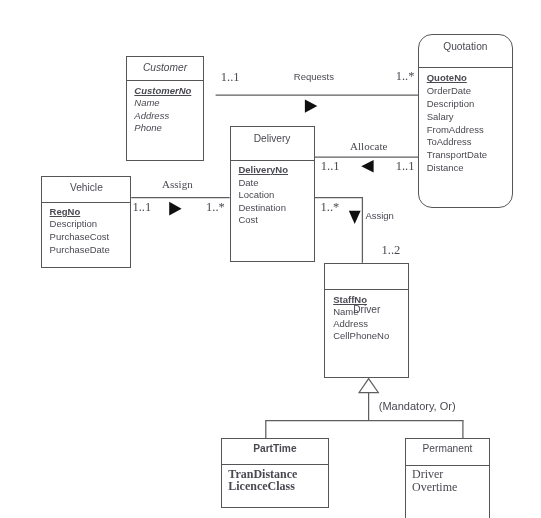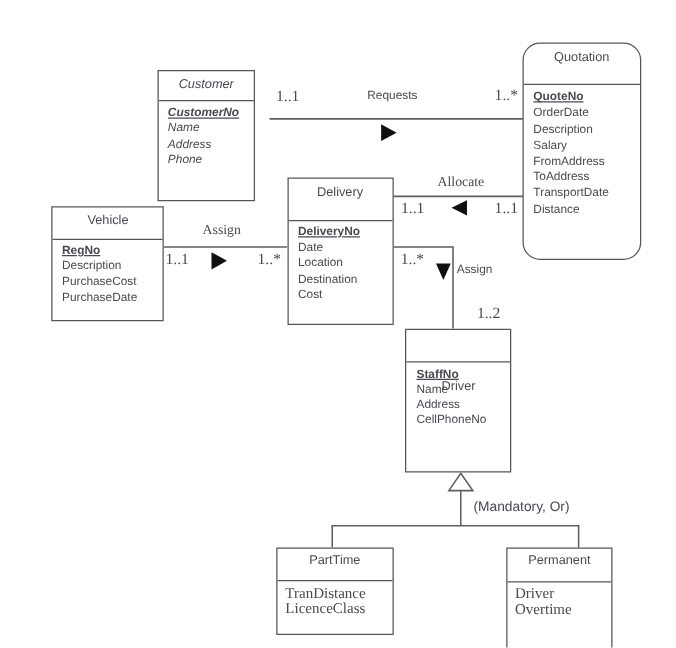--- a/index.html
+++ b/index.html
@@ -48,31 +48,31 @@
 <div class="cls" style="left:126px;top:56.3px;width:78px;height:104.4px;font-style:italic;">
  <div class="cls-title" style="top:5.2px;">Customer</div>
  <div class="cls-div" style="top:23.0px;"></div>
  <div class="cls-attrs" style="left:7.3px;top:27.68px;line-height:12.45px;">
   <div class="row key">CustomerNo</div>
   <div class="row">Name</div>
   <div class="row">Address</div>
   <div class="row">Phone</div>
  </div>
 </div>
-<div class="cls" style="left:41.3px;top:165px;width:90.2px;height:92.3px;">
+<div class="cls" style="left:41.3px;top:176px;width:90.2px;height:92.3px;">
  <div class="cls-title" style="top:4.9px;">Vehicle</div>
  <div class="cls-div" style="top:25.3px;"></div>
  <div class="cls-attrs" style="left:7.3px;top:28.92px;line-height:12.57px;">
   <div class="row key">RegNo</div>
   <div class="row">Description</div>
   <div class="row">PurchaseCost</div>
   <div class="row">PurchaseDate</div>
  </div>
 </div>
-<div class="cls" style="left:229.5px;top:142px;width:85.1px;height:118px;">
+<div class="cls" style="left:229.5px;top:126px;width:85.1px;height:136px;">
  <div class="cls-title" style="top:5.9px;">Delivery</div>
  <div class="cls-div" style="top:32.8px;"></div>
  <div class="cls-attrs" style="left:7.9px;top:37.12px;line-height:12.55px;">
   <div class="row key">DeliveryNo</div>
   <div class="row">Date</div>
   <div class="row">Location</div>
   <div class="row">Destination</div>
   <div class="row">Cost</div>
  </div>
 </div>
@@ -93,21 +93,21 @@
 <div class="cls" style="left:324.2px;top:262.5px;width:85.3px;height:115.0px;">
  <div class="cls-title" style="top:4.9px;margin-top:36px;">Driver</div>
  <div class="cls-div" style="top:25.5px;"></div>
  <div class="cls-attrs" style="left:8.0px;top:30.2px;line-height:12.2px;">
   <div class="row key">StaffNo</div>
   <div class="row">Name</div>
   <div class="row">Address</div>
   <div class="row">CellPhoneNo</div>
  </div>
 </div>
-<div class="cls" style="left:220.9px;top:437.7px;width:94px;height:70.0px;">
+<div class="cls" style="left:220.9px;top:437.7px;width:108px;height:70.0px;font-weight:bold;">
  <div class="cls-title" style="top:4.4px;">PartTime</div>
  <div class="cls-div" style="top:25.2px;"></div>
  <div class="cls-attrs serif" style="left:6.4px;top:29.05px;line-height:12.1px;">
   <div class="row">TranDistance</div>
   <div class="row">LicenceClass</div>
  </div>
 </div>
 <div class="cls" style="left:405px;top:437.9px;width:85.0px;height:85px;">
  <div class="cls-title" style="top:4.2px;">Permanent</div>
  <div class="cls-div" style="top:26.6px;"></div>

